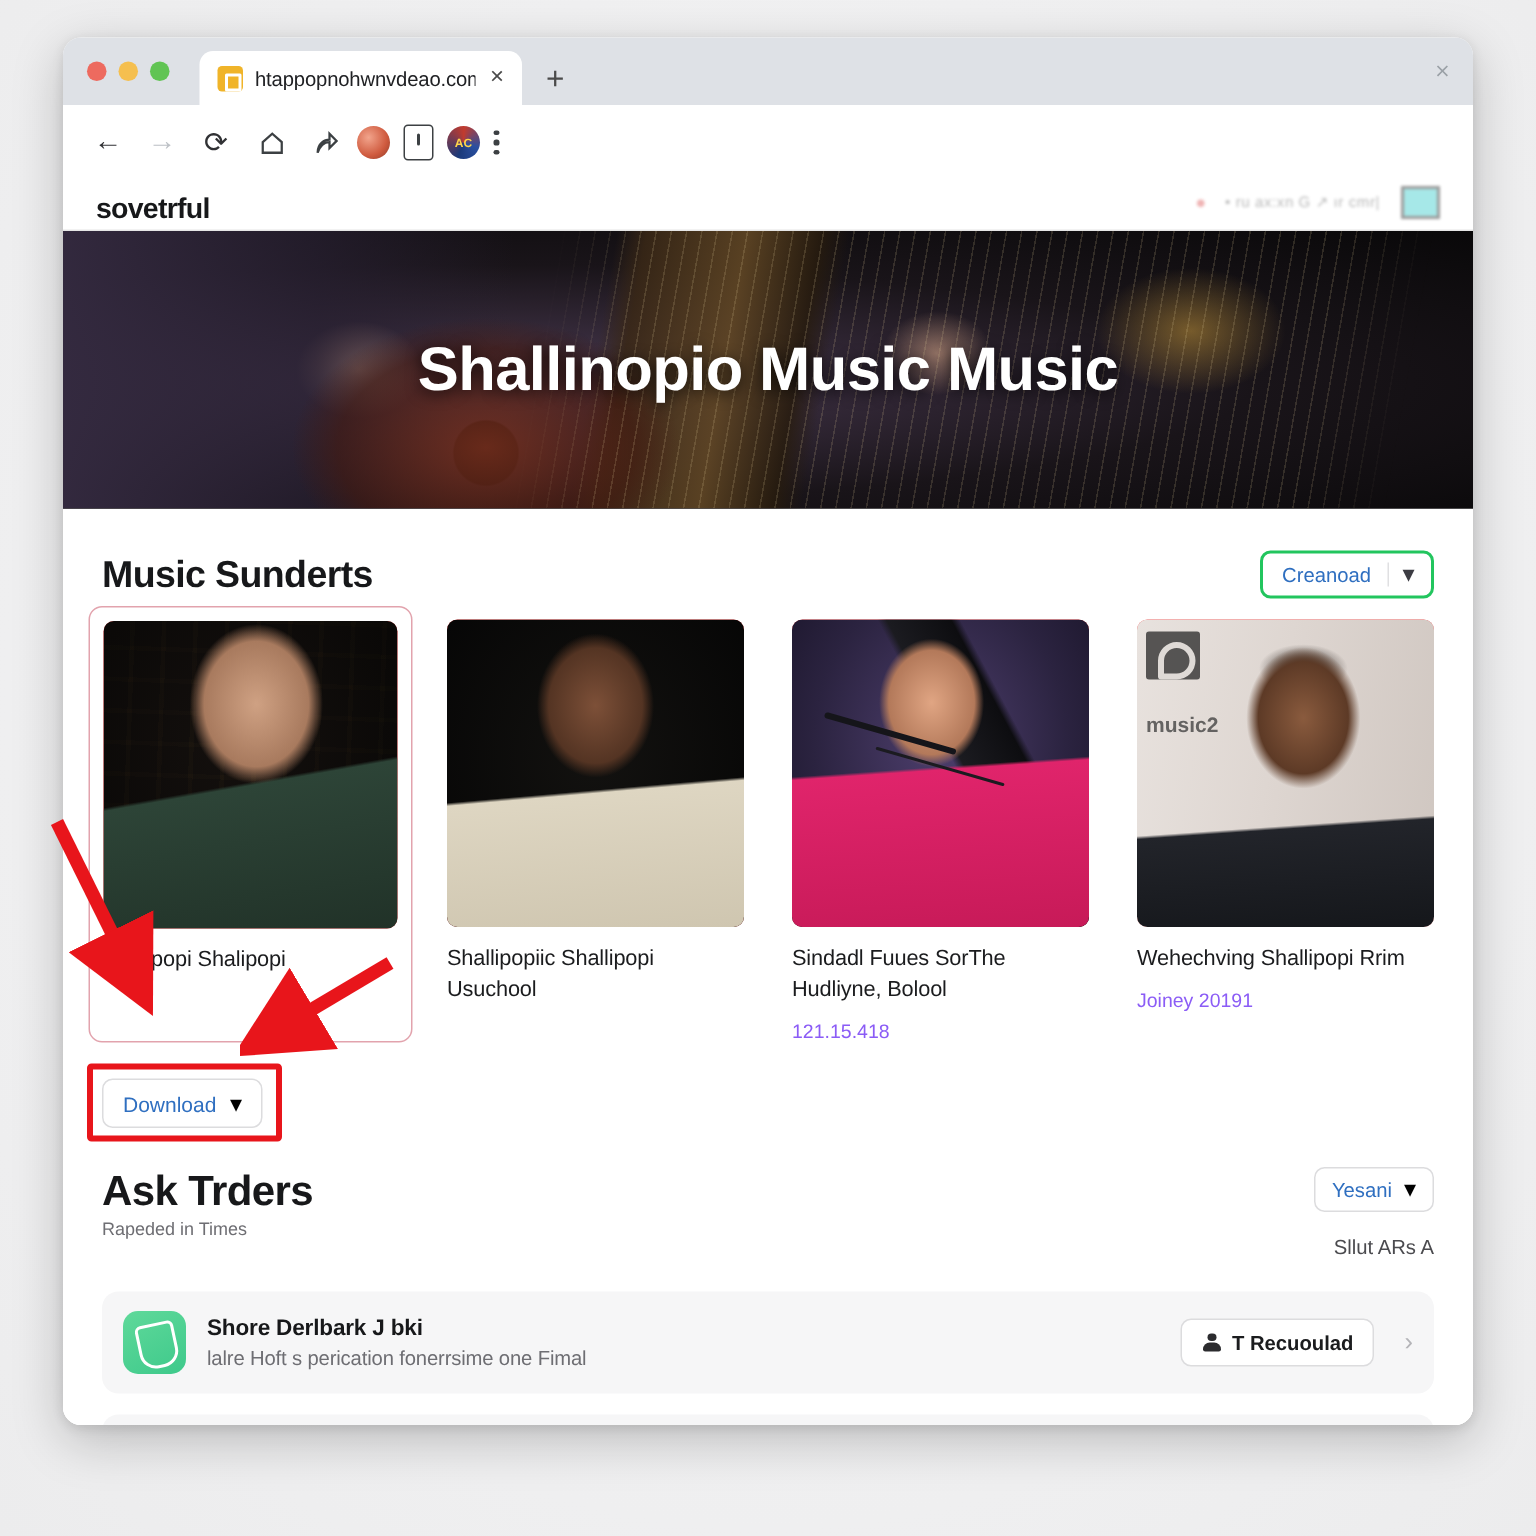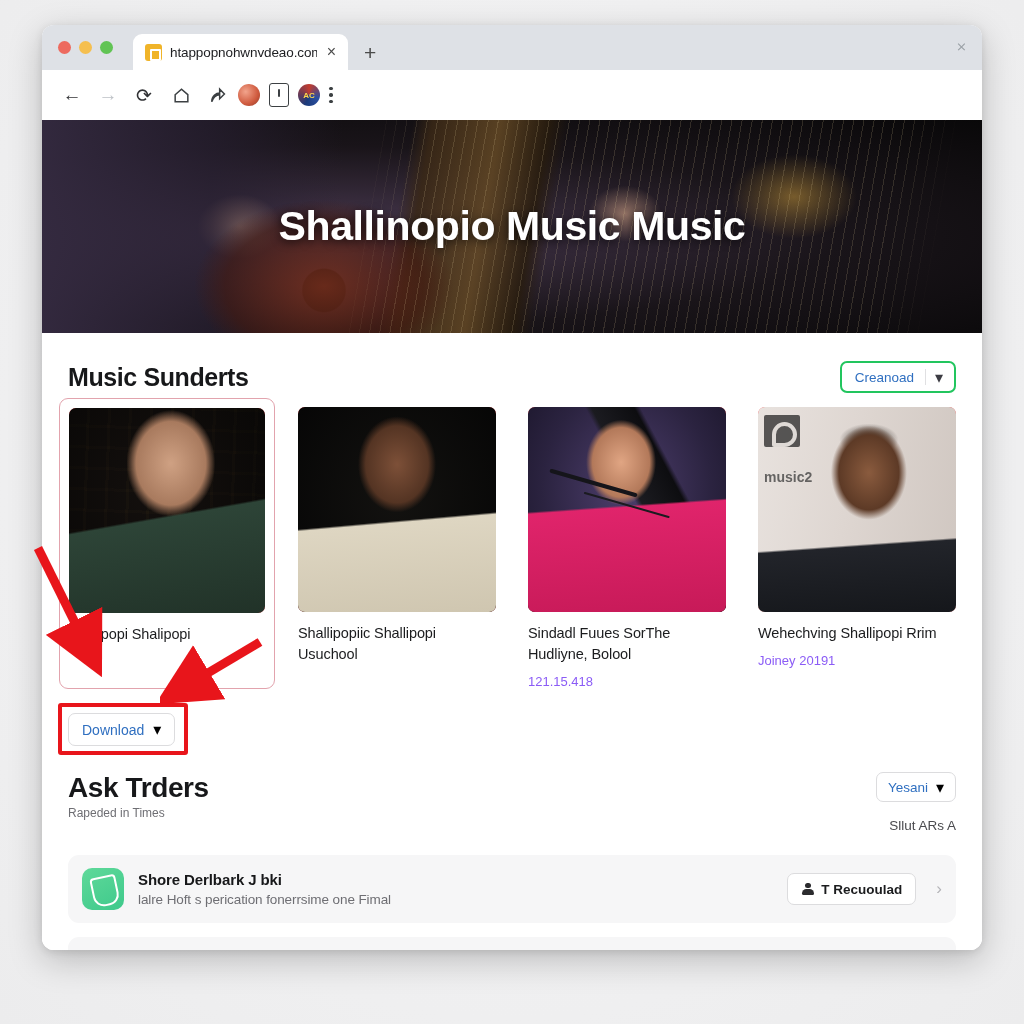--- a/index.html
+++ b/index.html
@@ -176,21 +176,21 @@
     display: flex; align-items: center; gap: 14px;
     opacity: .42;
     filter: blur(1.1px);
   }
   .hdr-blur .txt { font-size: 10px; color: #555; letter-spacing: .4px; }
   .hdr-blur .dotred { width: 5px; height: 5px; border-radius: 50%; background: #d94a4a; }
   .hdr-chip { width: 26px; height: 22px; background: #2ec9c9; border: 2px solid #111; }
 
   
   .hero {
-    height: 213px;
+    height: 185px;
     position: relative;
     overflow: hidden;
     background:
       radial-gradient(ellipse at 30% 55%, #4a3a52 0%, #191419 55%, #090809 100%),
       #0b0a0c;
   }
   .hero-guitar {
     position: absolute; inset: 0;
     background:
       
@@ -474,20 +474,28 @@
       <div class="kebab">
         <span></span>
           <span></span>
           <span></span>
       </div>
     </div>
   </div>
 
   <div class="viewport">
 
+    <div class="site-header">
+      <div class="site-logo">sovetrful</div>
+      <div class="hdr-blur">
+        <span class="dotred"></span>
+        <span class="txt">• ru ax:xn G  ↗ ır cmr|</span>
+        <span class="hdr-chip"></span>
+      </div>
+    </div>
 
     <div class="hero">
       <div class="hero-guitar"></div>
       <div class="hero-strings"></div>
       <div class="hero-txt">
         <div class="hero-title">Shallinopio Music Music</div>
       </div>
     </div>
 
     <div class="content">

